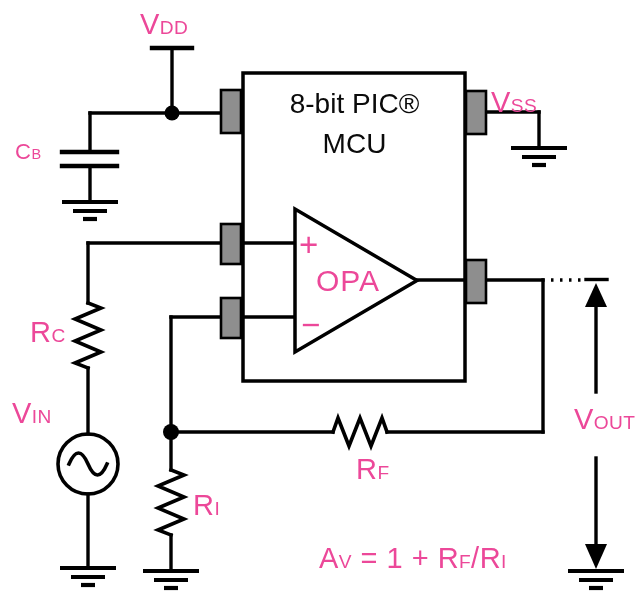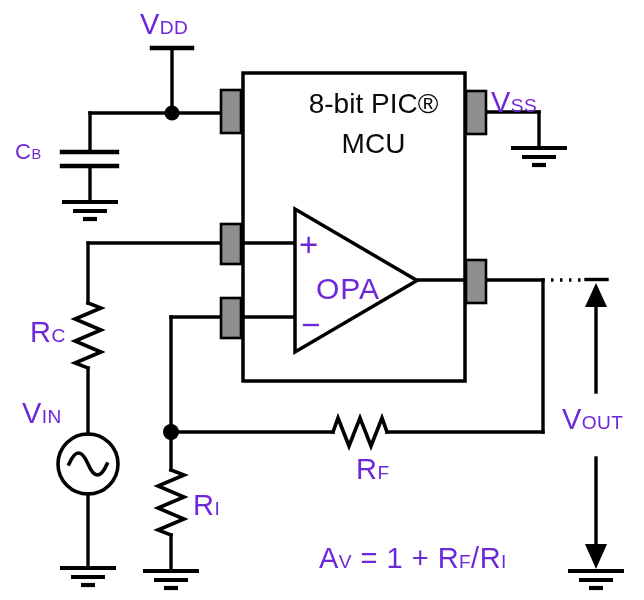--- a/index.html
+++ b/index.html
@@ -9,28 +9,28 @@
   }
   *{margin:0;padding:0;box-sizing:border-box;}
   html,body{width:644px;height:600px;background:var(--bg);overflow:hidden;}
   body{font-family:"Liberation Sans","DejaVu Sans",sans-serif;color:#000;}
   .canvas{position:relative;width:644px;height:600px;background:var(--bg);}
   .canvas svg{position:absolute;left:0;top:0;}
   .lbl{
     position:absolute;
     line-height:1;
     font-size:29px;
-    color:#6d28d9;
+    color:#ec4899;
     white-space:nowrap;
     letter-spacing:0.5px;
   }
   .lbl .sub{font-size:0.66em;letter-spacing:0.3px;}
   .mcu-title{
     position:absolute;left:244px;top:84px;width:221px;
-    text-align:center;font-size:28px;line-height:1.42;color:#0a0a0a;margin-left:19px;
+    text-align:center;font-size:28px;line-height:1.42;color:#0a0a0a;
   }
   .opa-lbl{font-size:30px;letter-spacing:1px;}
   .sign{font-size:33px;font-weight:400;}
   .formula span{white-space:pre;}
   .wire{stroke:var(--stroke);fill:none;stroke-width:3.4;stroke-linecap:square;}
   .thick{stroke-width:4.4;}
   .comp{stroke:var(--stroke);fill:none;stroke-width:3.6;stroke-linecap:square;stroke-linejoin:miter;}
   .boxfill{fill:var(--bg);stroke:var(--stroke);}
   .pin{fill:var(--pin-fill);stroke:var(--stroke);stroke-width:2.6;}
   .dot{fill:var(--stroke);stroke:none;}
@@ -161,39 +161,39 @@
     <span>V</span><span class="sub">SS</span>
   </div>
 
   <div class="mcu-title">
     <div><span>8-bit PIC</span><span class="sup">®</span></div>
     <div>MCU</div>
   </div>
 
   <div class="lbl sign" style="left:299px;top:228px;">+</div>
   <div class="lbl sign" style="left:301px;top:308px;">−</div>
-  <div class="lbl opa-lbl" style="left:316px;top:266px;margin-top:8px;">OPA</div>
+  <div class="lbl opa-lbl" style="left:316px;top:266px;">OPA</div>
 
   <div class="lbl" style="left:30px;top:318px;">
     <span>R</span><span class="sub">C</span>
   </div>
 
-  <div class="lbl" style="left:22px;top:399px;">
+  <div class="lbl" style="left:12px;top:399px;">
     <span>V</span><span class="sub">IN</span>
   </div>
 
   <div class="lbl" style="left:193px;top:491px;">
     <span>R</span><span class="sub">I</span>
   </div>
 
   <div class="lbl" style="left:348px;top:455px;margin-left:8px;">
     <span>R</span><span class="sub">F</span>
   </div>
 
-  <div class="lbl" style="left:562px;top:405px;text-align:center;">
+  <div class="lbl" style="left:574px;top:405px;text-align:center;">
     <span>V</span><span class="sub">OUT</span>
   </div>
 
   <div class="lbl formula" style="left:313px;top:544px;margin-left:6px;">
     <span>A</span><span class="sub">V</span><span> = 1 + </span><span>R</span><span class="sub">F</span><span>/</span><span>R</span><span class="sub">I</span>
   </div>
 
 </div>
 
 </body></html>

